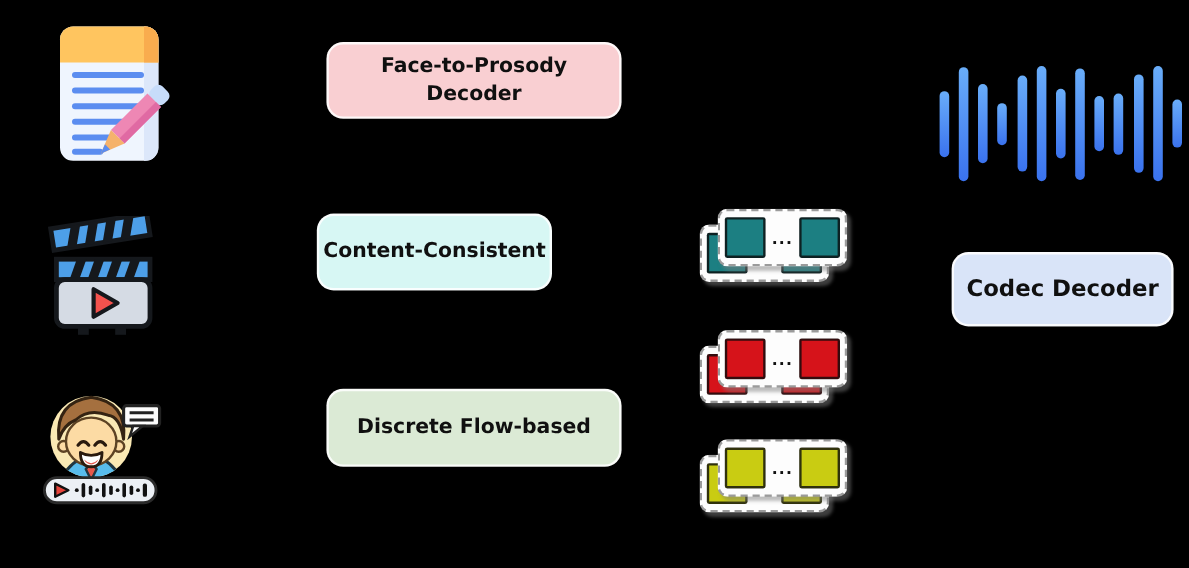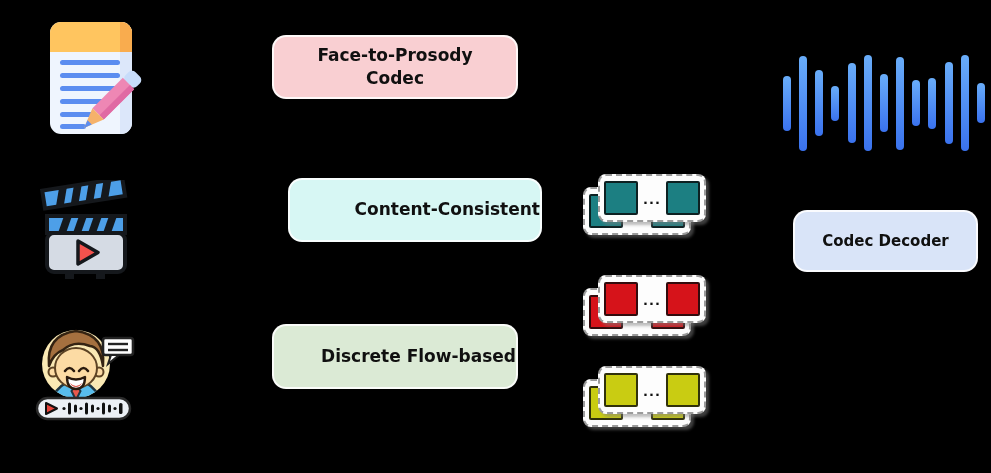--- a/index.html
+++ b/index.html
@@ -8,23 +8,23 @@
     overflow:hidden; font-family:"DejaVu Sans", sans-serif;
   }
   .icon { position:absolute; }
   .module {
     position:absolute; border-radius:14px; border:2px solid rgba(255,255,255,0.85);
     display:flex; flex-direction:column; align-items:center; justify-content:center;
     text-align:center; color:#101010; font-weight:700; font-size:17px; line-height:1.38;
     box-sizing:border-box;
   }
   .module-face   { left:272px; top:35px;  width:246px; height:64px; }
-  .module-temp   { left:288px; top:178px; width:254px; height:64px;align-items:flex-end; }
+  .module-temp   { left:264px; top:178px; width:196px; height:64px; }
   .module-flow   { left:272px; top:324px; width:246px; height:65px; }
-  .module-codec  { left:793px; top:210px; width:185px; height:62px; font-size:15px; }
+  .module-codec  { left:793px; top:210px; width:185px; height:62px; font-size:19px; }
   .stack { position:absolute; width:125px; height:63px; }
   .stack-teal   { left:583px; top:174px; }
   .stack-red    { left:583px; top:275px; }
   .stack-yellow { left:583px; top:366px; }
   .card {
     position:absolute; width:108px; height:48px; background:#fdfdfd;
     border:2px dashed #9b9b9b; border-radius:8px;
     display:flex; align-items:center; justify-content:center; gap:5px;
     box-shadow:3px 3px 3px rgba(125,125,125,0.5); box-sizing:border-box;
   }
@@ -58,21 +58,21 @@
       <rect x="-8" y="-42" width="16" height="14" rx="5" fill="#C7DCFA"></rect>
       <rect x="-8" y="-29" width="16" height="43" fill="#EE87B4"></rect>
       <rect x="2" y="-29" width="6" height="43" fill="#E06AA3"></rect>
       <path d="M-8 14 H8 L0 34 Z" fill="#F5B26B"></path>
       <path d="M-3 26 L3 26 L0 34 Z" fill="#5B8DF0"></path>
     </g>
   </svg>
 
   <div class="module module-face" style="background-color: rgb(249, 207, 210);">
     <span>Face-to-Prosody</span>
-    <span>Codec</span>
+    <span>Decoder</span>
   </div>
 
   <svg class="icon" style="left:40px; top:180px;" width="92" height="103" viewBox="0 0 92 103">
     <g transform="rotate(-9 8 28)">
       <rect x="5" y="10" width="81" height="18" fill="#4D9FE8" stroke="#15181C" stroke-width="4"></rect>
       <path d="M22 10 h8 l-6 18 h-8 Z" fill="#15181C"></path>
       <path d="M37 10 h8 l-6 18 h-8 Z" fill="#15181C"></path>
       <path d="M52 10 h8 l-6 18 h-8 Z" fill="#15181C"></path>
       <path d="M67 10 h8 l-6 18 h-8 Z" fill="#15181C"></path>
     </g>
@@ -128,21 +128,21 @@
       <rect x="52" y="82.5" width="3" height="12" rx="1.5" fill="#111111"></rect>
       <rect x="58" y="84.5" width="3" height="8" rx="1.5" fill="#111111"></rect>
       <circle cx="65" cy="88.5" r="1.6" fill="#111111"></circle>
       <rect x="69" y="82.5" width="3" height="12" rx="1.5" fill="#111111"></rect>
       <rect x="75" y="84.5" width="3" height="8" rx="1.5" fill="#111111"></rect>
       <circle cx="82" cy="88.5" r="1.6" fill="#111111"></circle>
       <rect x="86" y="83" width="3.5" height="11" rx="1.6" fill="#111111"></rect>
     </g>
   </svg>
 
-  <div class="module module-flow" style="background-color: rgb(219, 234, 213); align-items: flex-end;">
+  <div class="module module-flow" style="background-color: rgb(219, 234, 213);">
     <span>Discrete Flow-based</span>
   </div>
 
   <div class="stack stack-teal">
     <div class="card back">
       <div class="sq" style="background-color: rgb(28, 127, 130);"></div>
       <span class="dots">...</span>
       <div class="sq" style="background-color: rgb(28, 127, 130);"></div>
     </div>
     <div class="card front">

